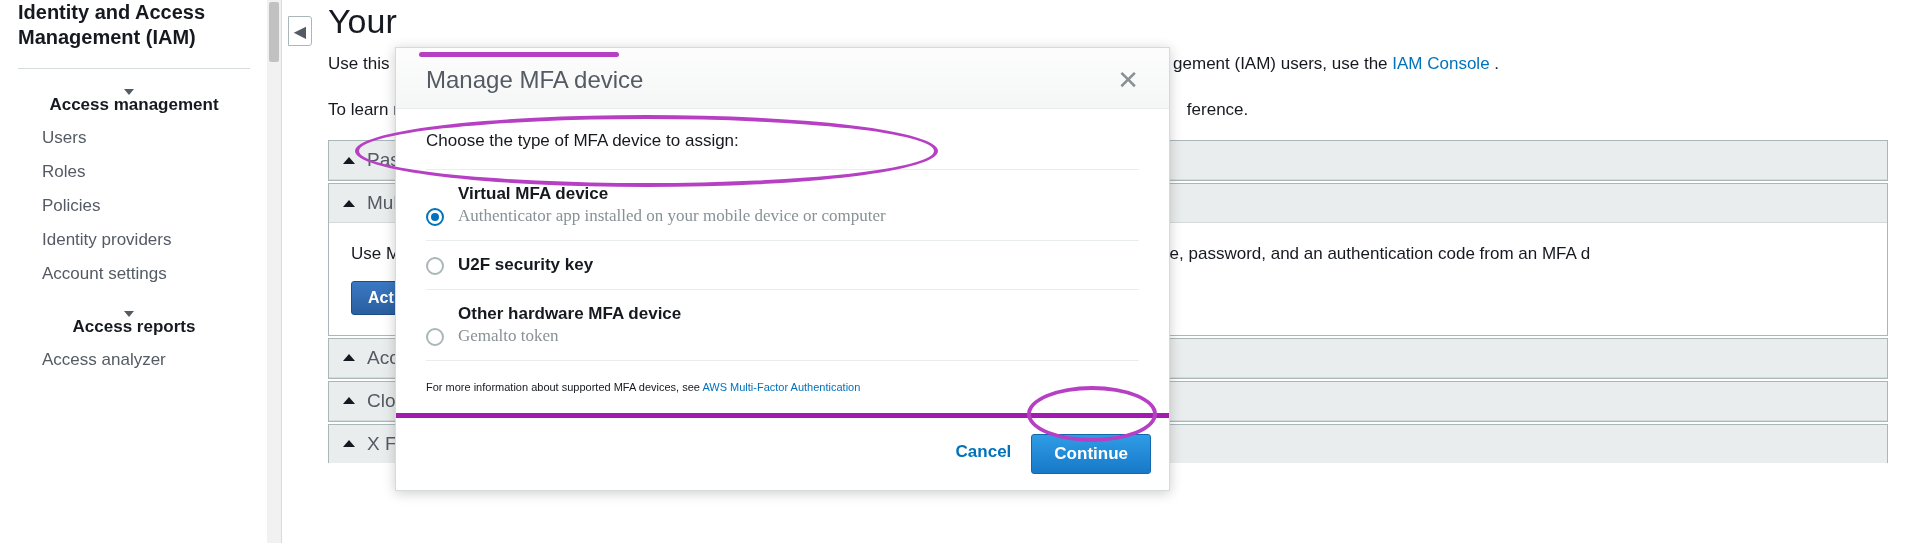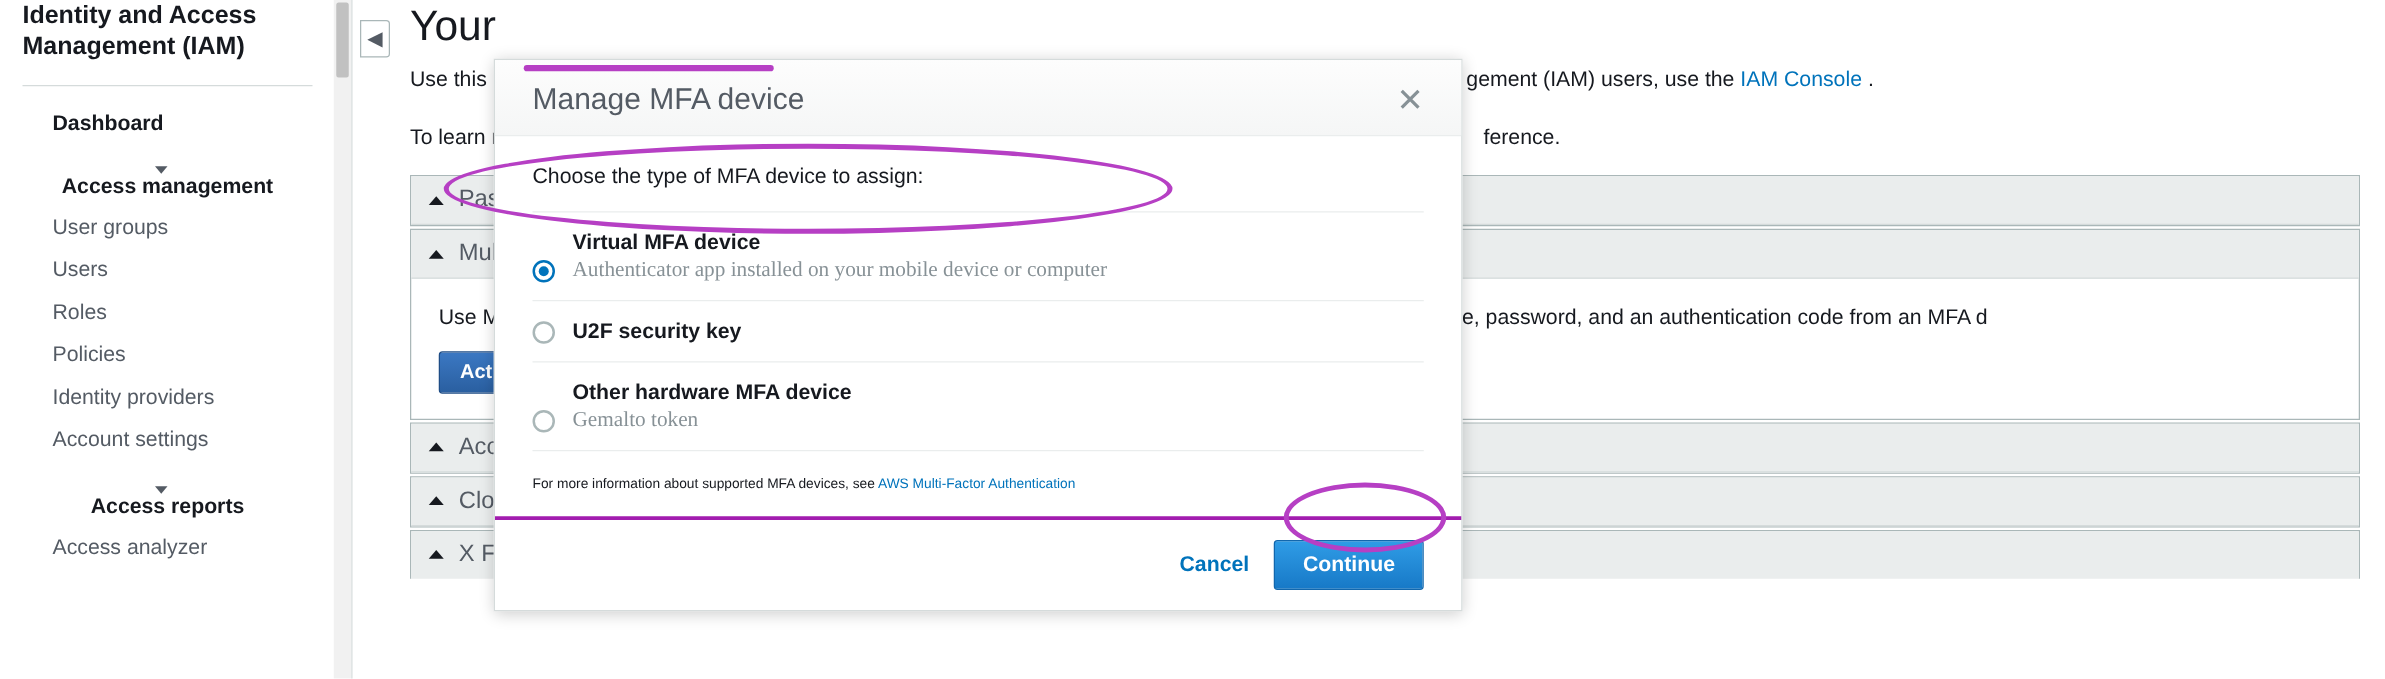--- a/index.html
+++ b/index.html
@@ -274,25 +274,25 @@
       color: #879196;
       margin-top: 2px;
       font-family: Liberation Serif, serif;
     }
     .more-info {
       font-size: 11px;
       color: #16191f;
       margin-top: 20px;
     }
     .modal-footer {
-      border-top: 3px solid #a21caf;
-      padding: 16px 30px;
+      border-top: 5px solid #a21caf;
+      padding: 16px 18px;
       display: flex;
       justify-content: flex-end;
-      align-items: center;
+      align-items: flex-start;
       gap: 14px;
     }
     .btn-cancel {
       font-size: 17px;
       font-weight: 700;
       color: #0073bb;
       background: none;
       border: none;
       cursor: pointer;
       padding: 8px 6px;
@@ -323,27 +323,25 @@
       pointer-events: none;
     }
   </style>
 </head>
 <body>
 
 <div class="sidebar">
   <div class="sidebar-inner">
     <div class="service-title">Identity and Access Management (IAM)</div>
     <hr class="sidebar-divider">
-    <div class="nav-item-dashboard">Dashboard</div>
 
     <div class="nav-section-header">
       <span class="caret"></span>
       <span>Access management</span>
     </div>
-    <div class="nav-sub-item">User groups</div>
     <div class="nav-sub-item">Users</div>
     <div class="nav-sub-item">Roles</div>
     <div class="nav-sub-item">Policies</div>
     <div class="nav-sub-item">Identity providers</div>
     <div class="nav-sub-item">Account settings</div>
 
     <div class="nav-section-header" style="margin-top:14px">
       <span class="caret"></span>
       <span>Access reports</span>
     </div>

